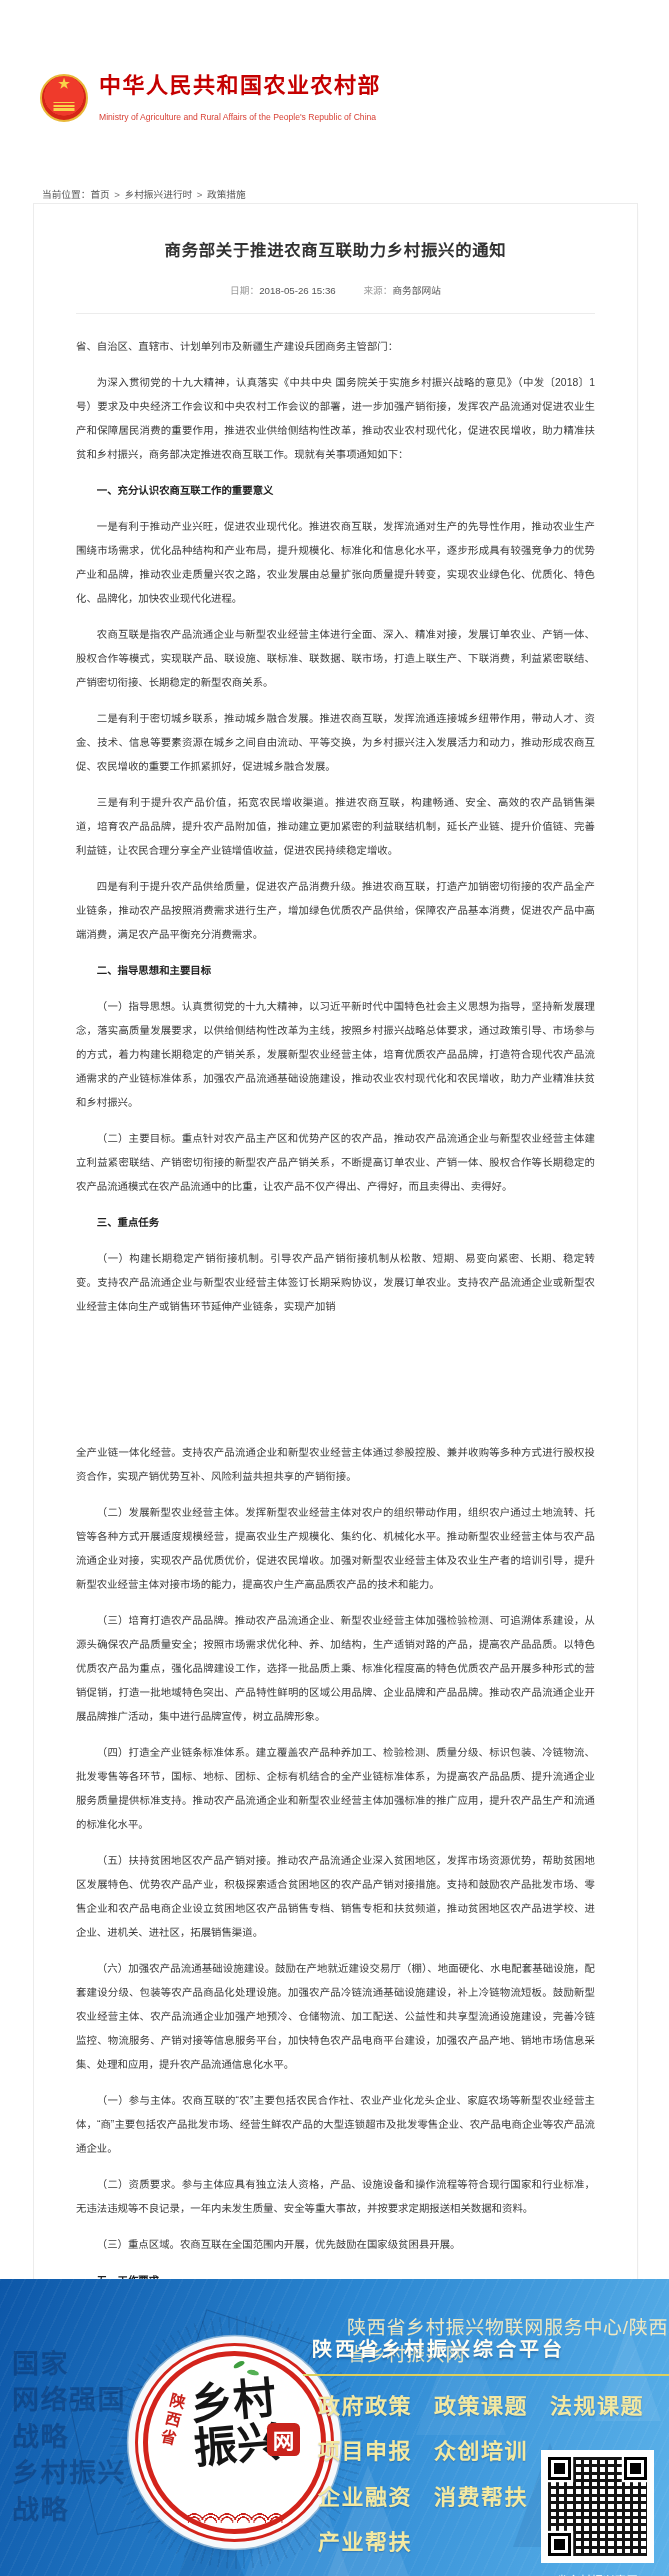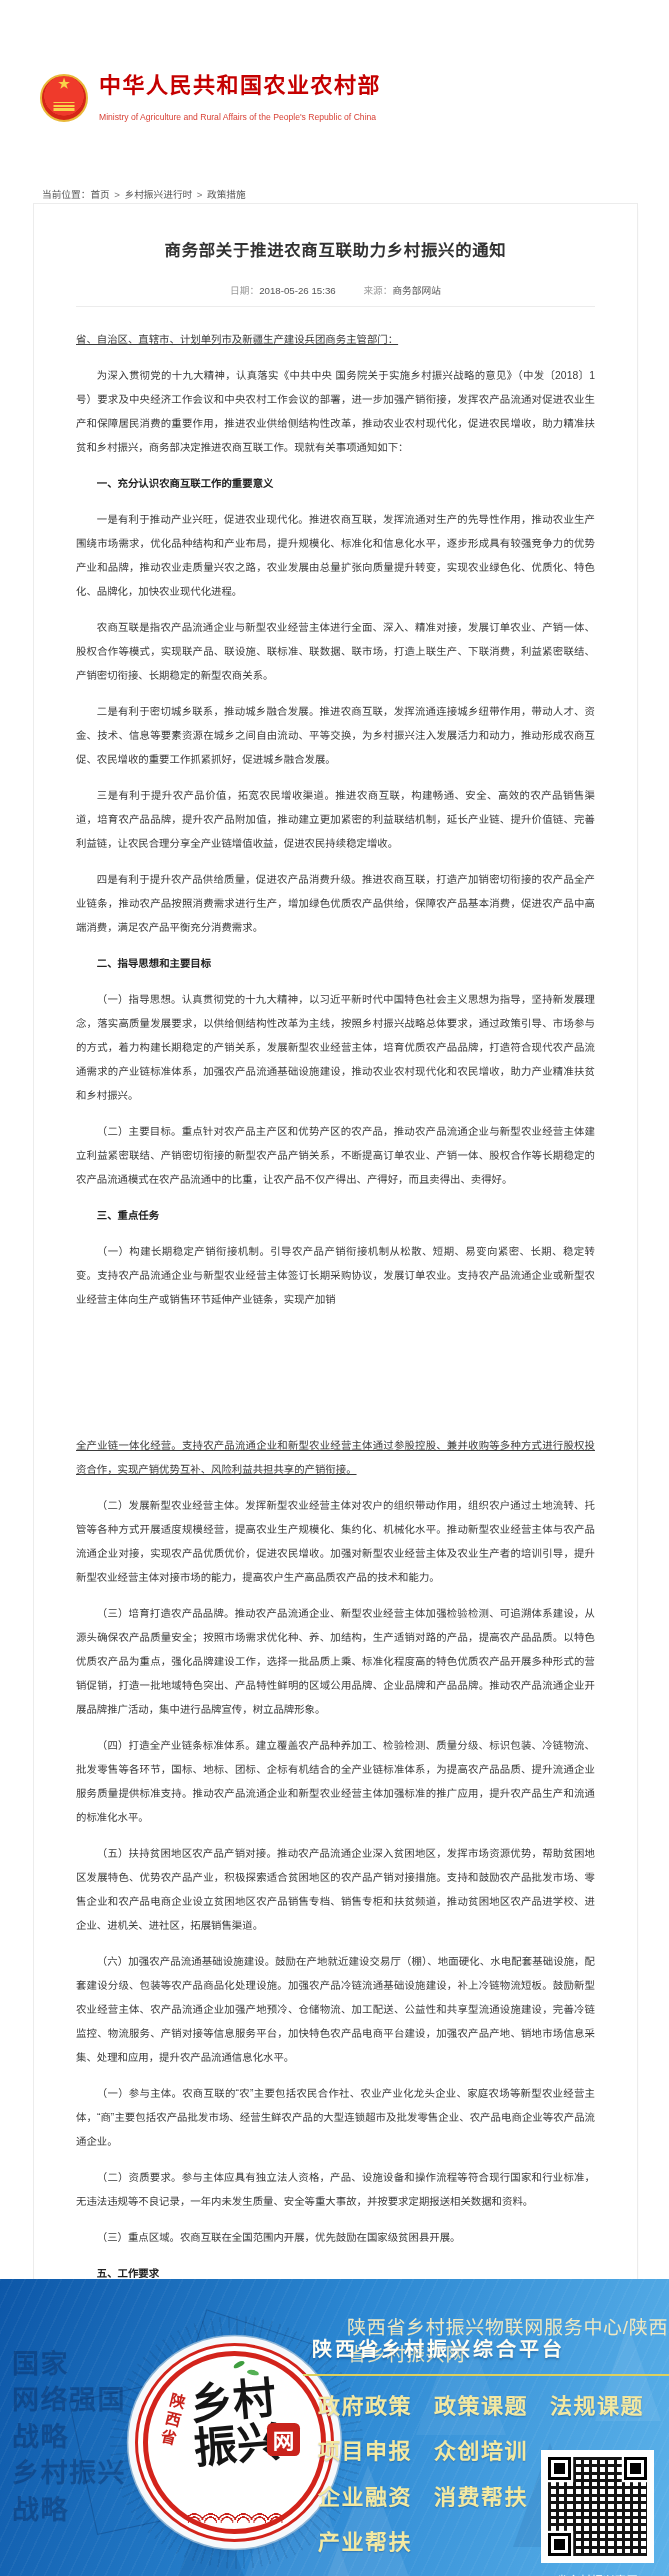--- a/index.html
+++ b/index.html
@@ -23,29 +23,29 @@
   .breadcrumb{position:absolute;top:187px;left:42px;font-size:9.7px;color:#555;}
   .breadcrumb a{color:#555;text-decoration:none;cursor:pointer;text-align:right;}
   .breadcrumb .sep{margin:0 4.5px;color:#777;}
 
   
   .article-box{position:absolute;top:203px;left:33px;width:605px;box-sizing:border-box;
         min-height:1642px;border:0.7px solid #ececec;background:#fff;
         box-shadow:0 3px 3px -1.5px rgba(0,0,0,.13);padding:27px 42px 41px;}
   .article-title{text-align:center;font-size:16.4px;color:#333;font-weight:600;
         letter-spacing:0.7px;margin:6px 0 22px;}
-  .article-meta{text-align:center;font-size:9.7px;color:#999;padding-bottom:9px;
+  .article-meta{text-align:center;font-size:9.7px;color:#999;padding-bottom:16px;
         border-bottom:0.7px solid #ececec;}
   .article-meta .v{color:#555;margin-right:25px;}
   .article-meta .v:last-child{margin-right:0;}
   .article-body{margin-top:21px;font-size:10.4px;color:#3a3a3a;text-align:justify;}
   .para{line-height:24px;margin:0 0 12px;}
   .para.p, .para.h{text-indent:2em;}
   .para.h{font-weight:bold;color:#222;}
-  .para.p0, .para.cont{text-indent:0;text-decoration:underline;}
+  .para.p0, .para.cont{text-indent:0;}
   .para.gap{height:110px;margin:0;}
 
   
   .banner{position:absolute;top:2279px;left:0;width:669px;height:297px;overflow:hidden;
         background:linear-gradient(108deg,#0d57a8 0%,#2b87d2 48%,#5db3ea 100%);}
   .banner::before{content:'';position:absolute;inset:0;
         background:repeating-linear-gradient(115deg,rgba(255,255,255,.045) 0 1.5px,transparent 1.5px 11px);}
   .tri{position:absolute;width:0;height:0;border-style:solid;border-color:transparent;}
   .tri.t1{left:245px;top:141px;border-width:0 52px 156px 52px;border-bottom-color:rgba(255,255,255,.07);}
   .tri.t2{left:327px;top:186px;border-width:0 41px 112px 41px;border-bottom-color:rgba(255,255,255,.09);}

